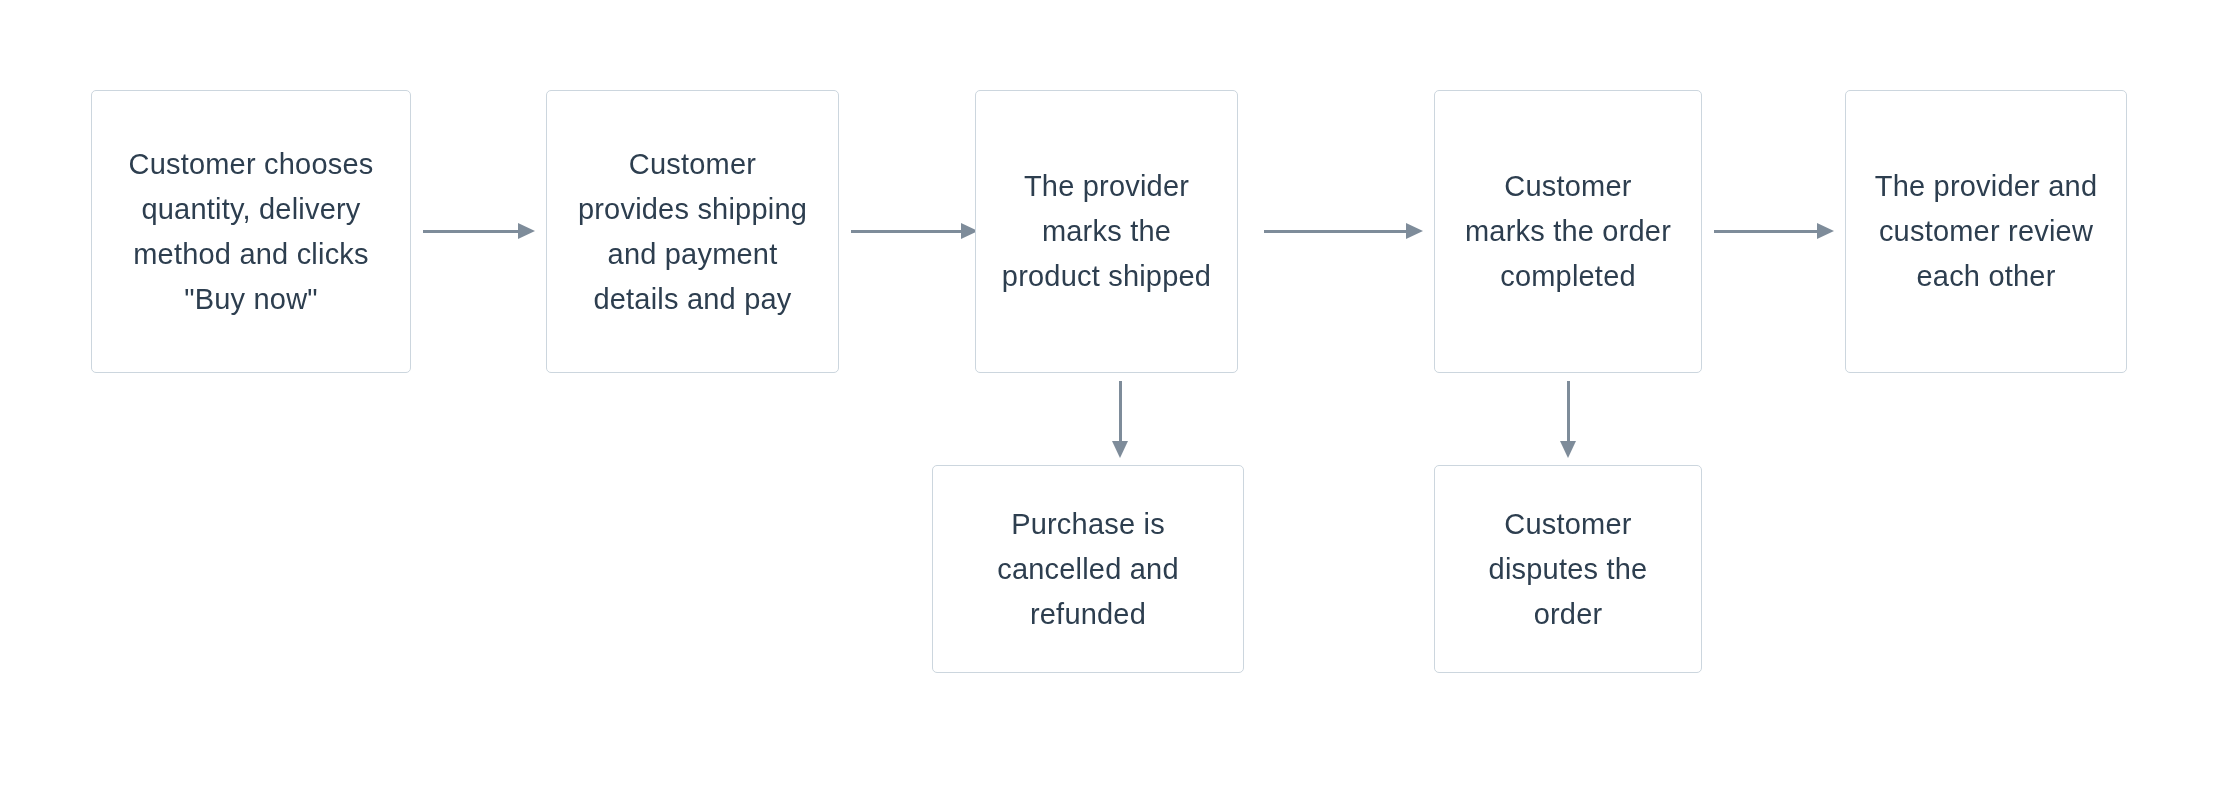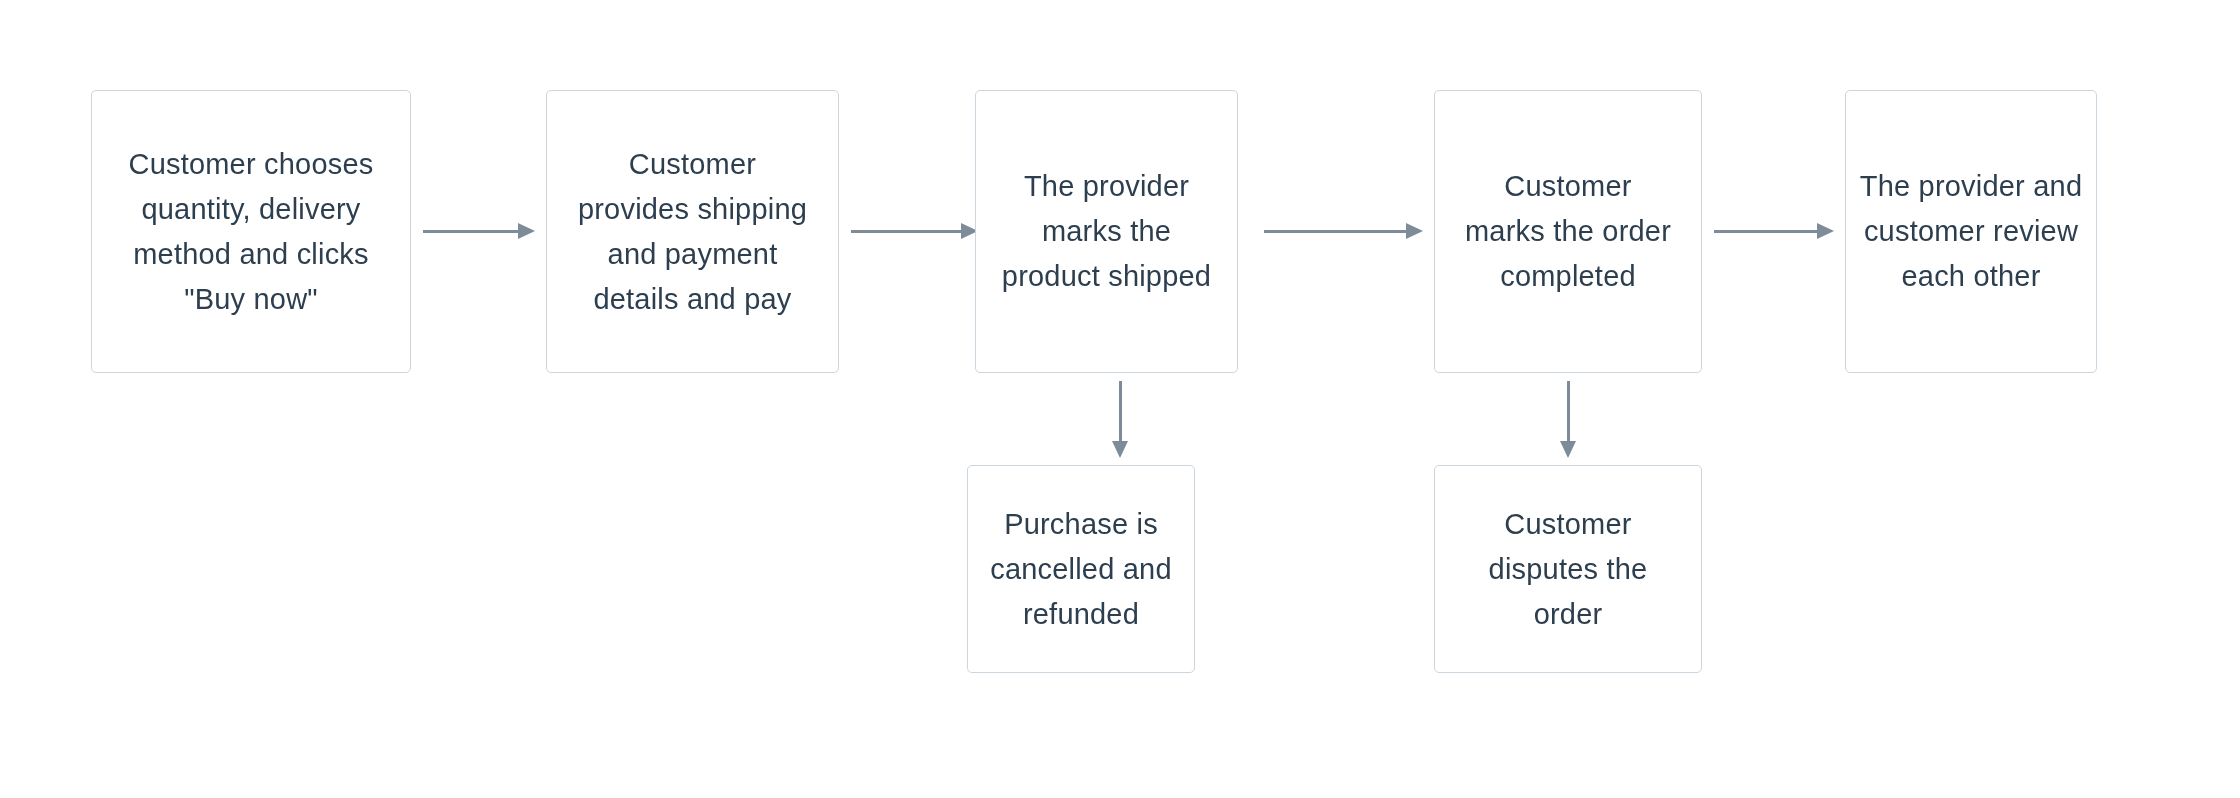--- a/index.html
+++ b/index.html
@@ -29,25 +29,25 @@
     line-height:45px;
     letter-spacing:0.2px;
   }
 
   
   .row1{top:90px;height:283px;}
   #n-choose-quantity{left:91px;width:320px;}
   #n-provide-details{left:546px;width:293px;}
   #n-mark-shipped{left:975px;width:263px;}
   #n-mark-completed{left:1434px;width:268px;}
-  #n-review{left:1845px;width:252px;}
+  #n-review{left:1845px;width:282px;}
 
   
   .row2{top:465px;height:208px;}
-  #n-cancelled{left:967px;width:228px;}
+  #n-cancelled{left:932px;width:312px;}
   #n-disputed{left:1434px;width:268px;}
 
   
   .arrow{position:absolute;}
   .arrow-h{height:16px;display:flex;align-items:center;}
   .arrow-h .shaft{height:3px;flex:1;background:var(--arrow);}
   .arrow-h .head{
     width:0;height:0;
     border-top:8px solid transparent;
     border-bottom:8px solid transparent;

